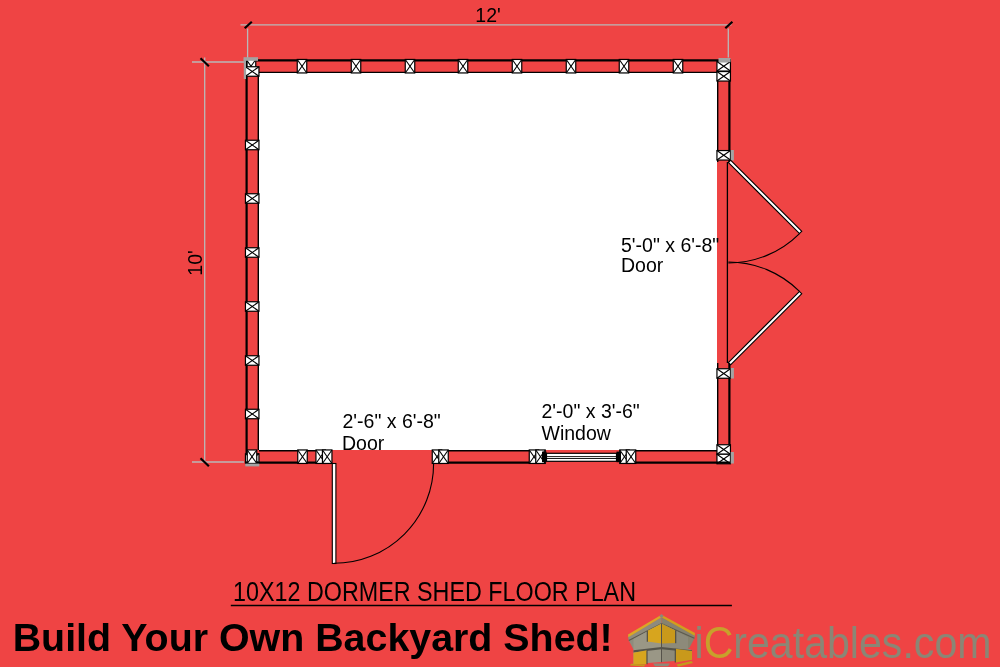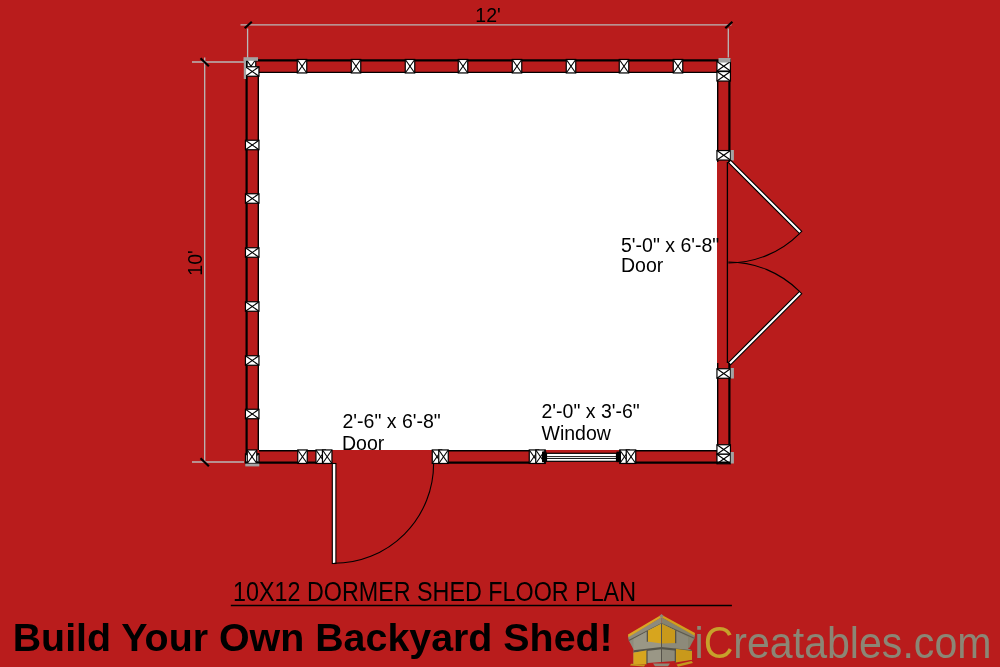--- a/index.html
+++ b/index.html
@@ -1,16 +1,16 @@
 <!DOCTYPE html>
 <html><head>
 <meta charset="utf-8">
 <style>
   html,body{margin:0;padding:0;background:#ffffff;}
-  #page{position:relative;width:1000px;height:667px;overflow:hidden;background:#b91c1c;
+  #page{position:relative;width:1000px;height:667px;overflow:hidden;background:#ef4444;
         font-family:"Liberation Sans", sans-serif;}
   svg{position:absolute;left:0;top:0;}
 </style>
 </head>
 <body>
 <div id="page">
 <svg width="1000" height="667" viewBox="0 0 1000 667">
   <defs>
     <g id="studH">
       <rect x="-4.75" y="-6.75" width="9.5" height="13.5" fill="#fff" stroke="#000" stroke-width="1.2"></rect>

